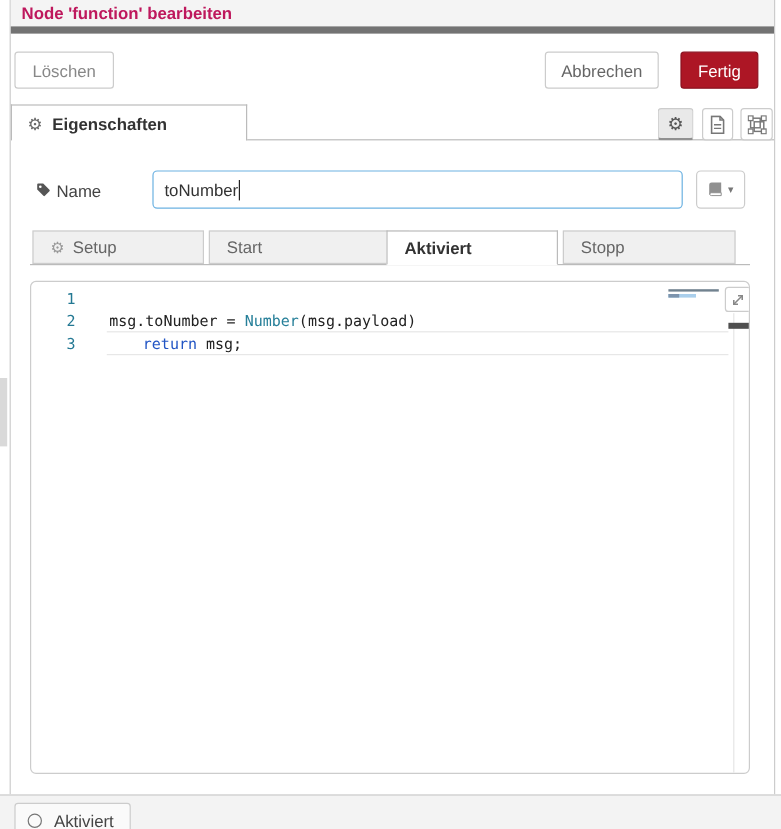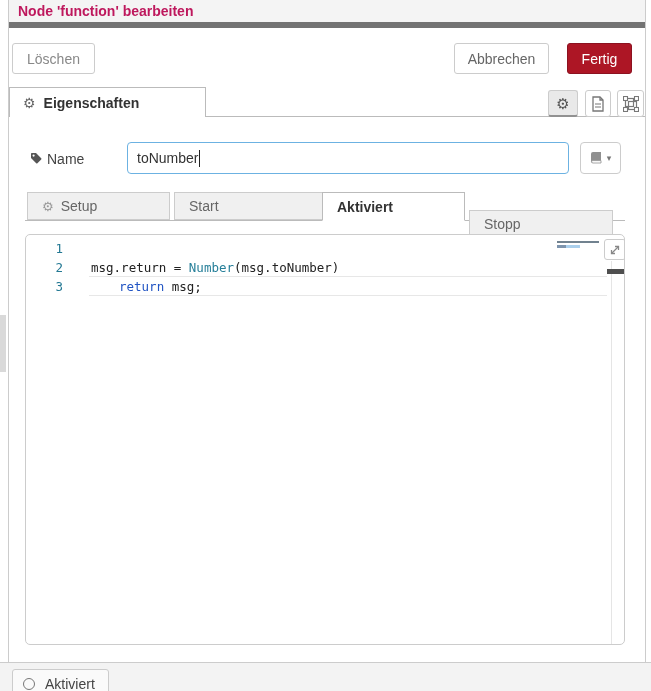--- a/index.html
+++ b/index.html
@@ -47,21 +47,21 @@
     border-radius:4px; background:#fff; display:flex; align-items:center; justify-content:center; gap:4px; }
   .chev { color:#777; font-size:9px; }
 
   
   .ftab-border { position:absolute; left:25px; top:220px; width:600px; height:1px; background:#bbb; }
   .ftab { position:absolute; top:192px; height:28px; border:1px solid #ccc; background:#f0f0f0;
     color:#666; font-size:14px; display:flex; align-items:center; padding-left:14px; gap:7px; }
   .ftab-setup { left:27px; width:143px; }
   .ftab-start { left:174px; width:167px; }
   .ftab-funktion { left:322px; width:143px; }
-  .ftab-stopp { left:469px; width:144px;margin-top:18px; }
+  .ftab-stopp { left:469px; width:144px; }
   .ftab.active { background:#fff; border-color:#bbb; border-bottom:1px solid #fff; height:29px;
     color:#333; font-weight:bold; z-index:3; }
   .ftab .gear-glyph { color:#999; font-size:13px; }
 
   
   .editor { position:absolute; left:25px; top:234px; width:600px; height:411px;
     border:1px solid #ccc; border-radius:5px; background:#fff; overflow:hidden; }
   .code-lines { position:absolute; left:0; top:4px; right:0; }
   .code-row { position:relative; height:19px; font-family:"DejaVu Sans Mono","Liberation Mono",monospace;
     font-size:12.5px; line-height:19px; }
@@ -171,21 +171,21 @@
   </div>
 
   <div class="editor">
     <div class="code-lines">
         <div class="code-row">
           <span class="ln">1</span>
           <span class="code"></span>
         </div>
         <div class="code-row underlined">
           <span class="ln">2</span>
-          <span class="code"><span class="tok-plain">msg.return = </span><span class="tok-type">Number</span><span class="tok-plain">(msg.toNumber)</span></span>
+          <span class="code"><span class="tok-plain">msg.toNumber = </span><span class="tok-type">Number</span><span class="tok-plain">(msg.payload)</span></span>
         </div>
         <div class="code-row underlined">
           <span class="ln">3</span>
           <span class="code"><span class="tok-keyword">return</span><span class="tok-plain"> msg;</span></span>
         </div>
       </div>
     <div class="minimap">
       <div class="mrow1"></div>
       <div class="mrow2"></div>
     </div>

